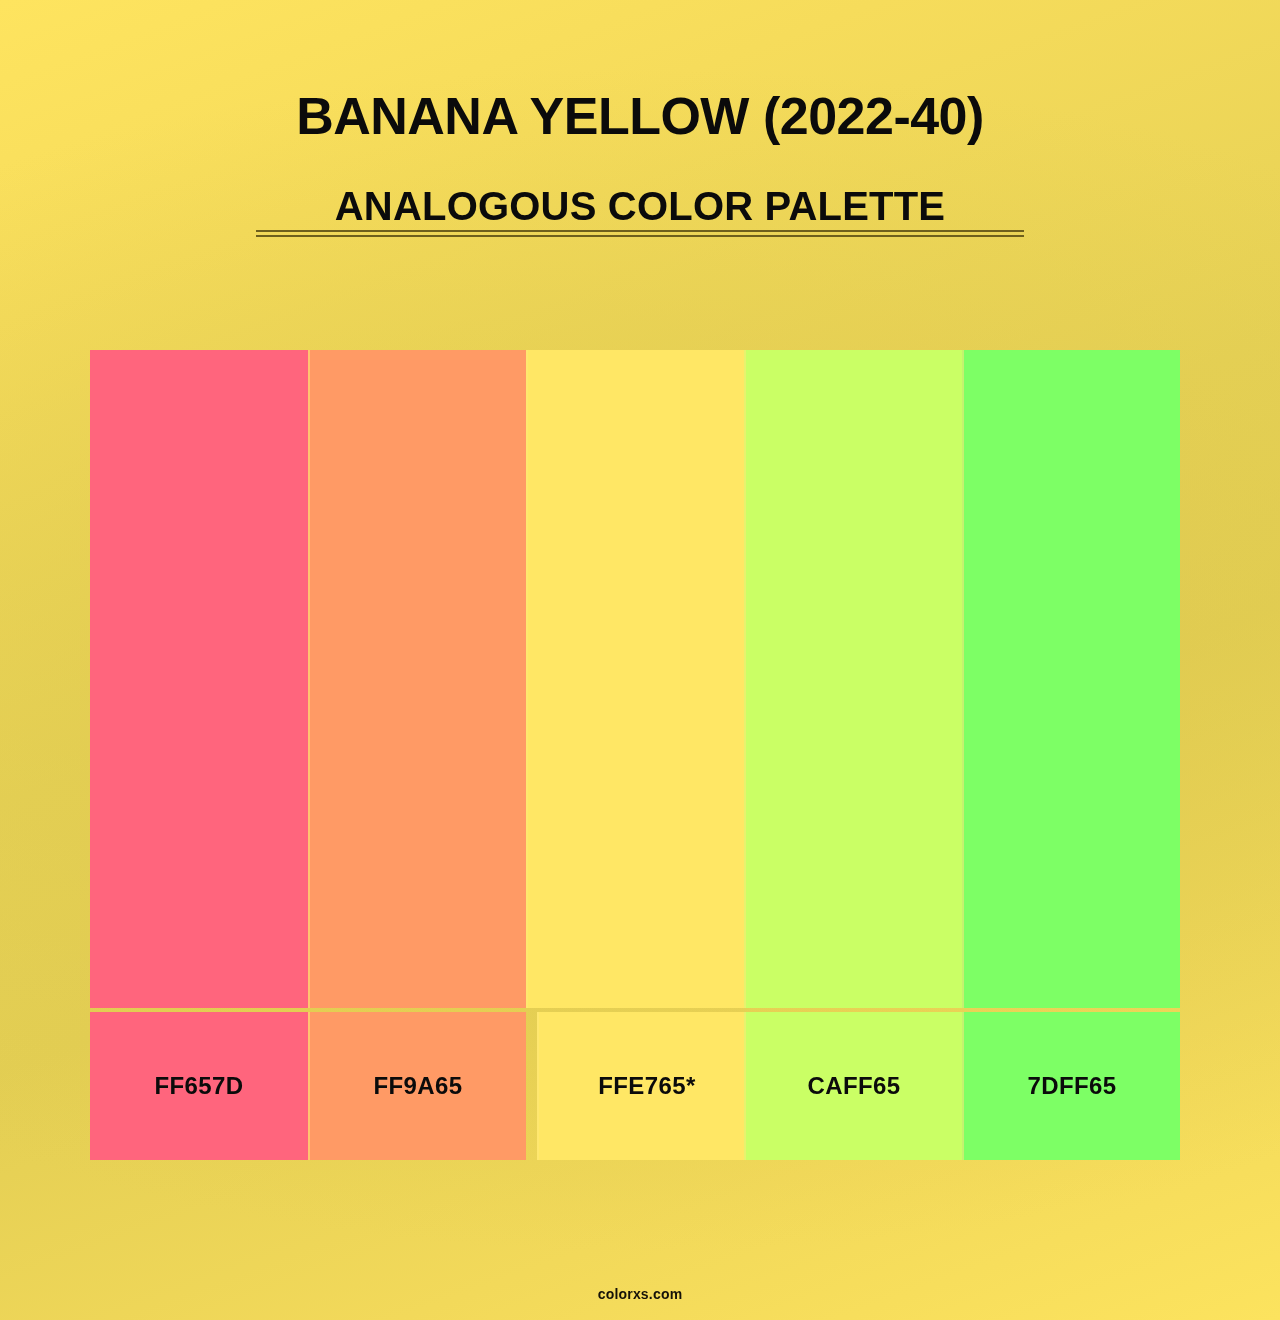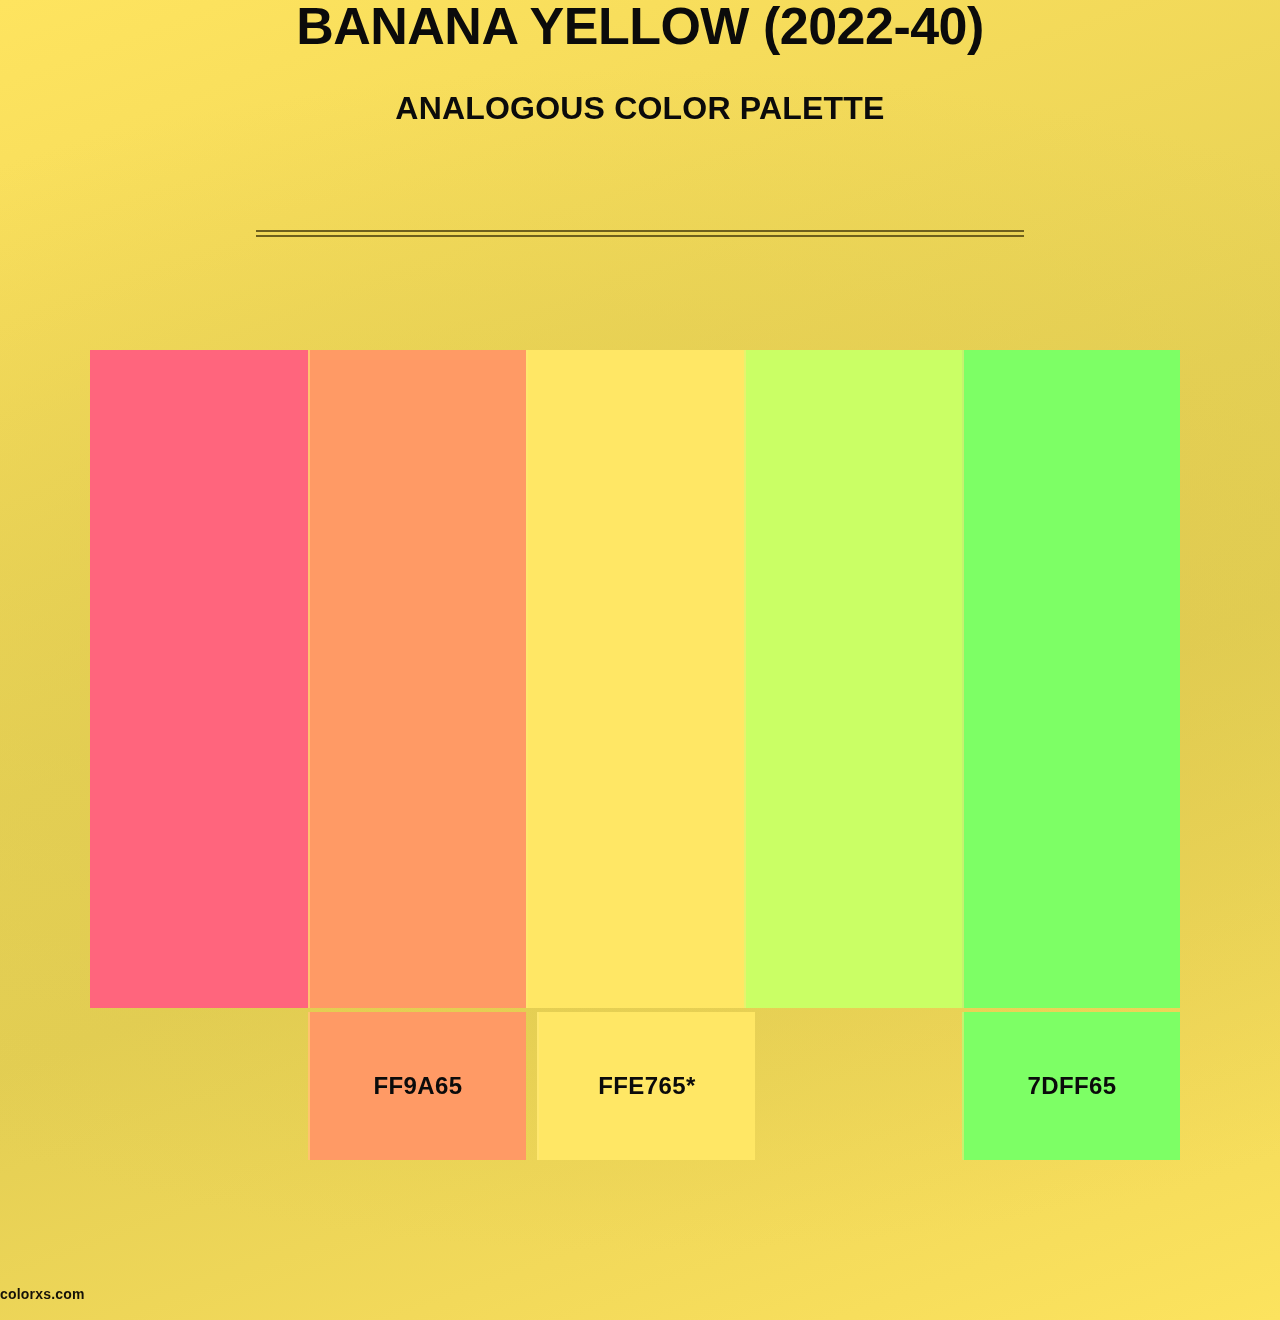--- a/index.html
+++ b/index.html
@@ -29,32 +29,33 @@
 
   
   .header {
     position: absolute;
     left: 0;
     top: 0;
     width: 1280px;
     text-align: center;
   }
   .title {
-    margin: 0;
+    margin: 16px;
+    padding-top: 74px;
     font-size: 52px;
     font-weight: 700;
     letter-spacing: -0.5px;
     color: #0B0B0B;
     line-height: 1.0;
     white-space: nowrap;
   }
   .subtitle {
     margin: 12px;
     padding-top: 28px;
-    font-size: 32px;
+    font-size: 40px;
     font-weight: 700;
     letter-spacing: 0.2px;
     color: #0B0B0B;
     line-height: 1.0;
     white-space: nowrap;
   }
   .divider {
     position: absolute;
     left: 256px;
     top: 230px;
@@ -119,20 +120,21 @@
   .swatch + .swatch .swatch-label-strip {
     border-left: 2px solid rgba(255, 232, 120, 0.55);
   }
 
   
   .footer {
     position: absolute;
     left: 0;
     top: 1285px;
     width: 1280px;
+    text-align: center;
   }
   .footer-text {
     font-size: 14px;
     font-weight: 700;
     color: #151208;
     letter-spacing: 0.2px;
   }
 </style>
 </head>
 <body>
@@ -147,20 +149,23 @@
   <div class="divider">
     <div class="rule top"></div>
     <div class="rule bot"></div>
   </div>
 
   <div class="palette">
 
     <div class="swatch">
       <div class="swatch-body" style="background-color: rgb(255, 101, 125);"></div>
       <div class="swatch-gap"></div>
+      <div class="swatch-label-strip" style="background-color: rgb(255, 101, 125);">
+        <span class="swatch-label">FF657D</span>
+      </div>
     </div>
 
     <div class="swatch">
       <div class="swatch-body" style="background-color: rgb(255, 154, 101);"></div>
       <div class="swatch-gap"></div>
       <div class="swatch-label-strip" style="background-color: rgb(255, 154, 101);">
         <span class="swatch-label">FF9A65</span>
       </div>
     </div>
 
@@ -168,20 +173,23 @@
       <div class="swatch-body" style="background-color: rgb(255, 231, 101);"></div>
       <div class="swatch-gap"></div>
       <div class="swatch-label-strip" style="background-color: rgb(255, 231, 101); margin-left: 11px;">
         <span class="swatch-label">FFE765*</span>
       </div>
     </div>
 
     <div class="swatch">
       <div class="swatch-body" style="background-color: rgb(202, 255, 101);"></div>
       <div class="swatch-gap"></div>
+      <div class="swatch-label-strip" style="background-color: rgb(202, 255, 101);">
+        <span class="swatch-label">CAFF65</span>
+      </div>
     </div>
 
     <div class="swatch">
       <div class="swatch-body" style="background-color: rgb(125, 255, 101);"></div>
       <div class="swatch-gap"></div>
       <div class="swatch-label-strip" style="background-color: rgb(125, 255, 101); align-items: center;">
         <span class="swatch-label">7DFF65</span>
       </div>
     </div>
 

